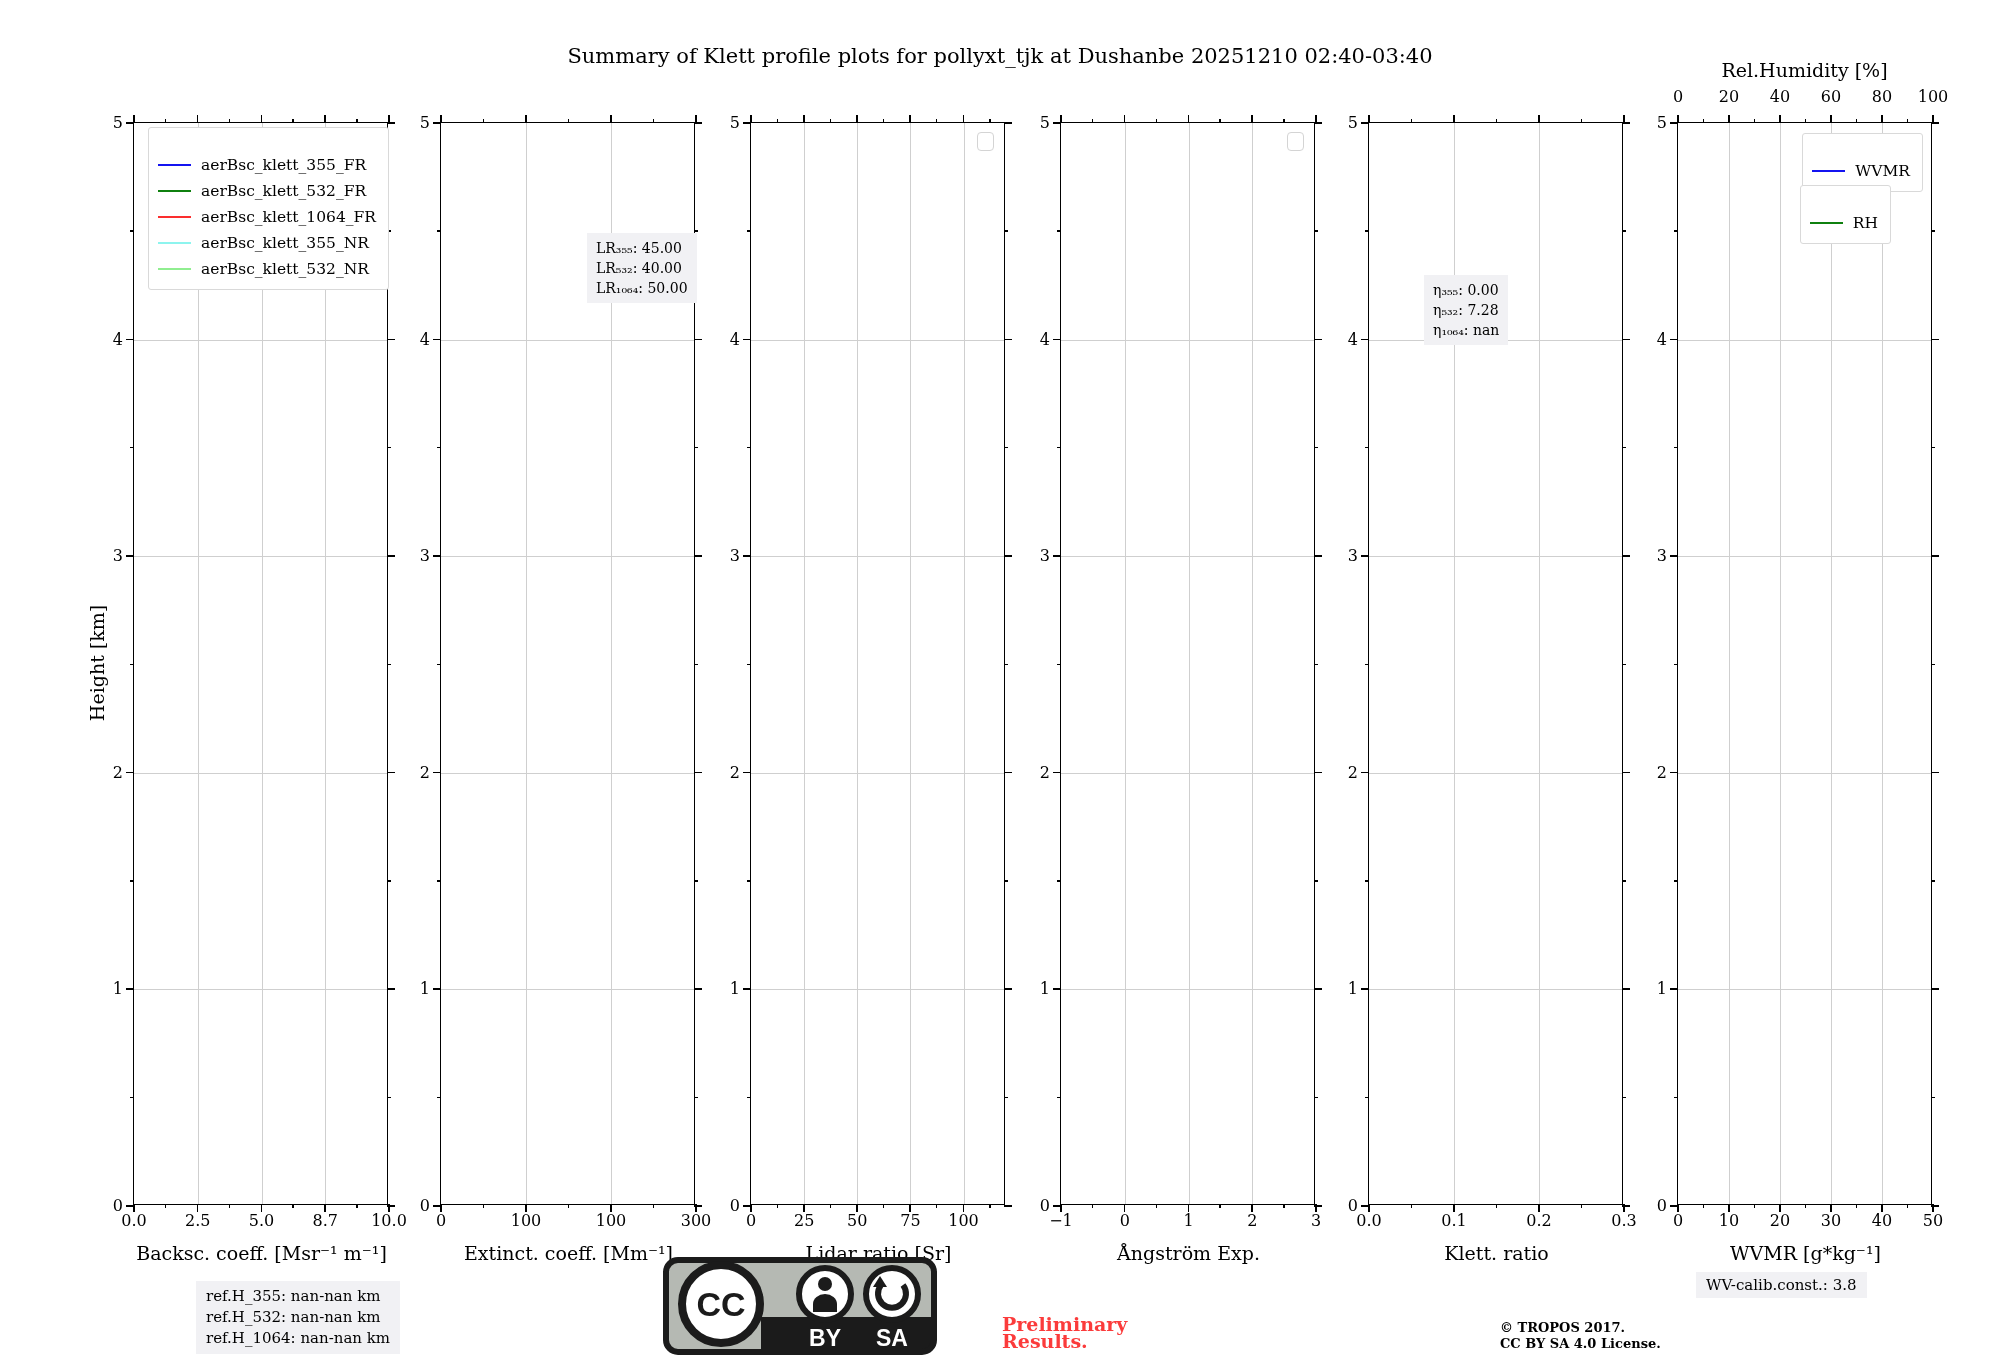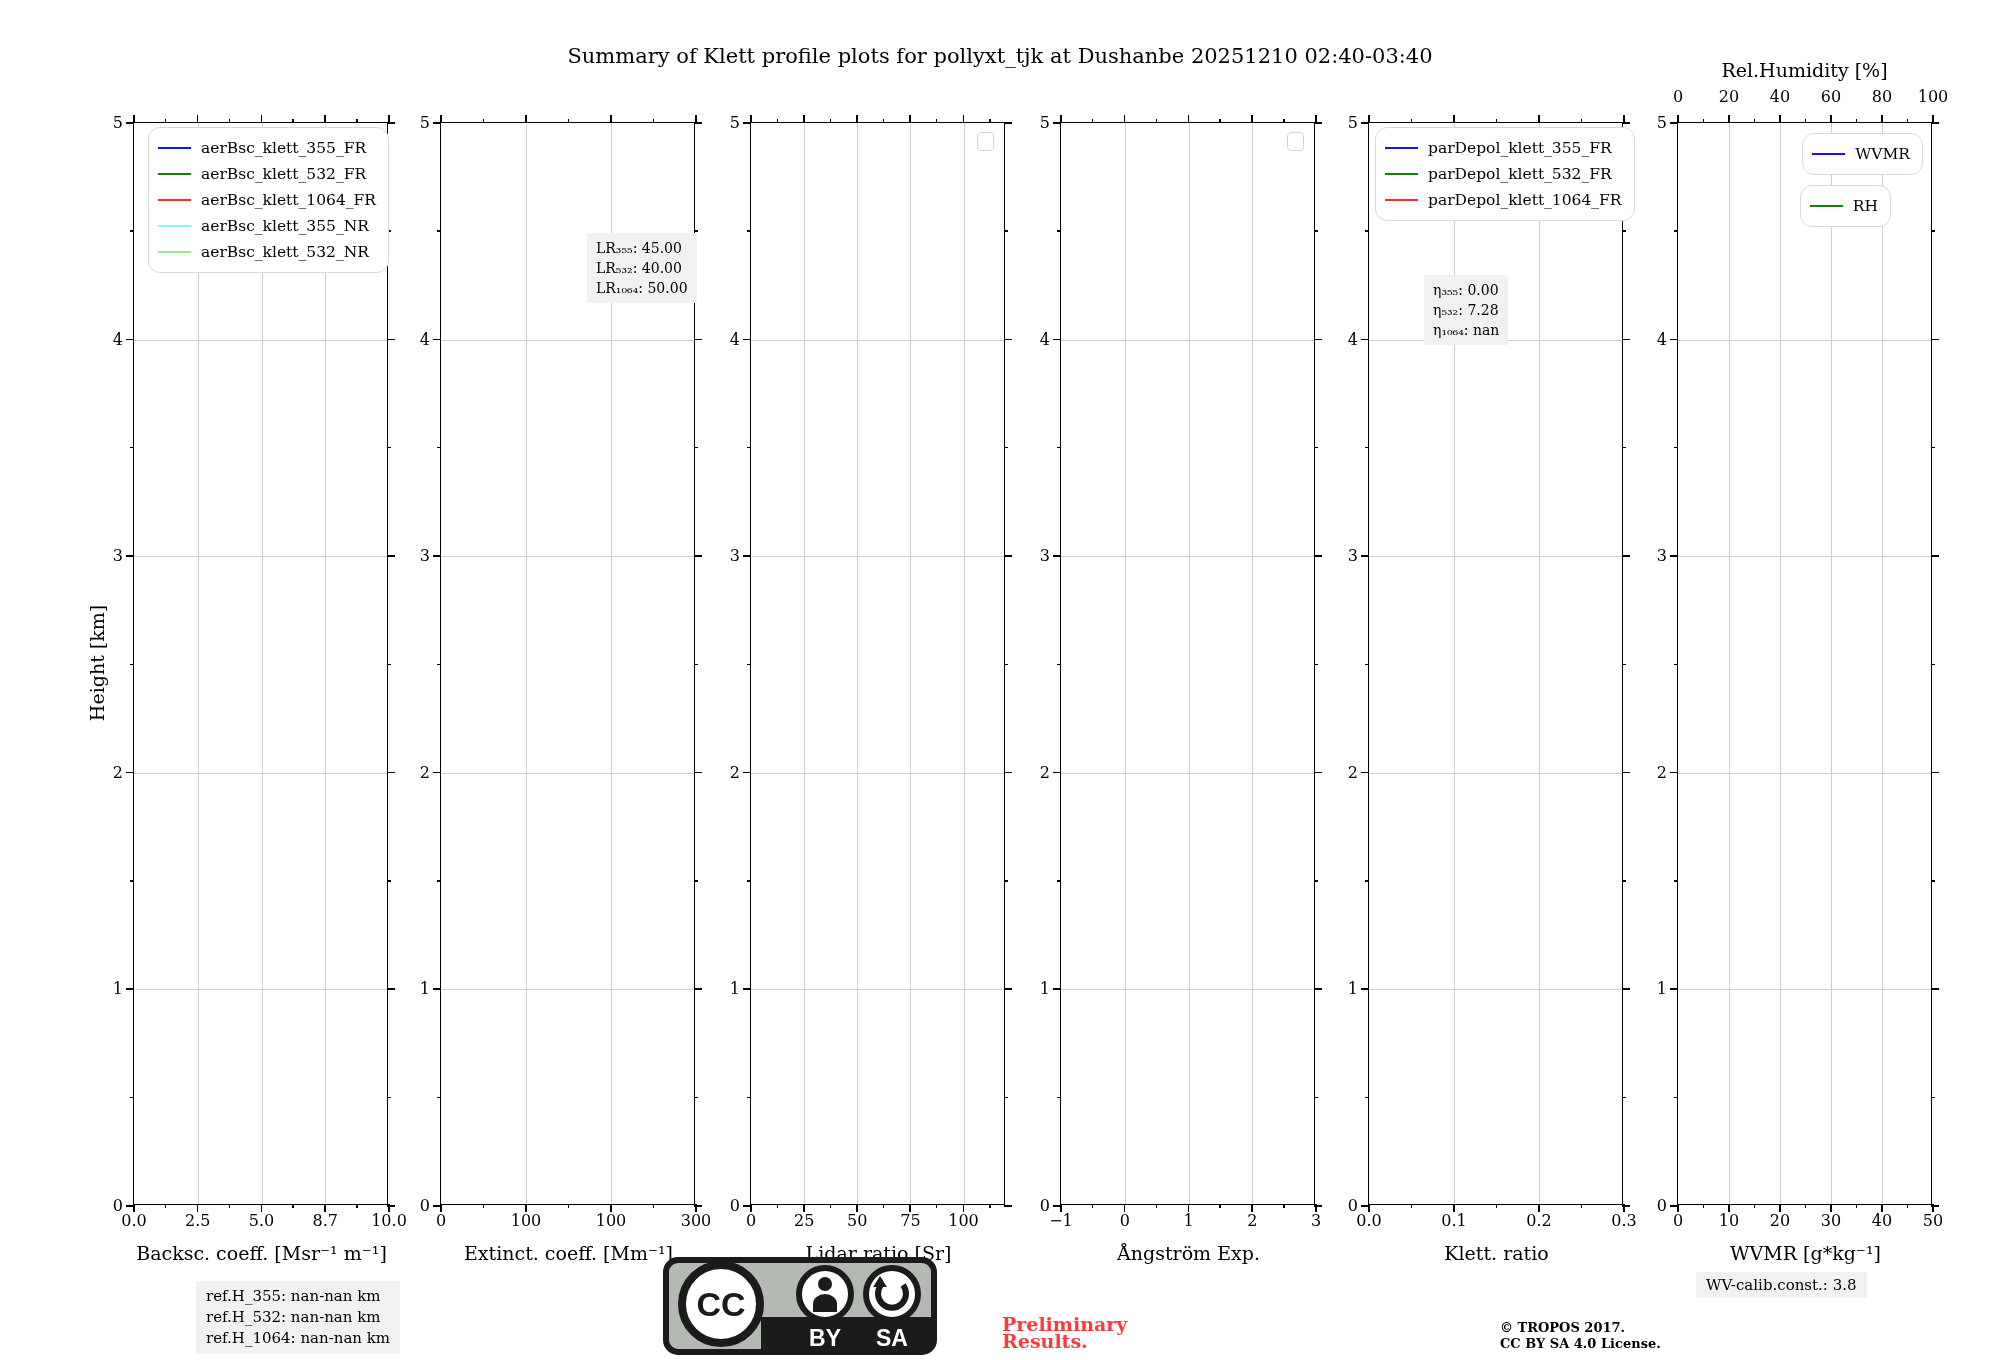--- a/index.html
+++ b/index.html
@@ -38,22 +38,22 @@
     font-size:16px;white-space:nowrap;
   }
   .xlabel{
     position:absolute;transform:translateX(-50%);font-size:19px;white-space:nowrap;
   }
   .toplabel{
     position:absolute;top:-64px;left:50%;transform:translateX(-50%);
     font-size:19px;white-space:nowrap;
   }
   .legend{
-    position:absolute;background:#fff;border:1px solid #d9d9d9;border-radius:12px;
-    padding:7px 12px 7px 9px;z-index:5;
+    position:absolute;background:#fff;border:1px solid #d9d9d9;border-radius:3px;
+    padding:24px 12px 7px 9px;z-index:5;
   }
   .legend-entry{display:flex;align-items:center;height:26px;}
   .legend-swatch{display:inline-block;width:33px;height:0;border-top:2px solid #000;margin-right:10px;flex:0 0 33px;}
   .legend-label{font-size:15.5px;white-space:nowrap;}
   .empty-legend{
     position:absolute;width:15px;height:17px;border:1px solid #d4d4d4;border-radius:4px;
     background:#fff;z-index:5;
   }
   .anno{
     position:absolute;background:#f1f1f4;padding:5px 9px;font-size:14px;line-height:20px;
@@ -402,34 +402,20 @@
       <div class="tkxb" style="left: 255px; height: 8px;"></div>
       <div class="tkxt" style="left: 255px; height: 8px;"></div>
       <div class="xticklabel" style="left: 255px;">0.3</div>
       <div class="tkxb" style="left: 42.5px; height: 4px;"></div>
       <div class="tkxt" style="left: 42.5px; height: 4px;"></div>
       <div class="tkxb" style="left: 127.5px; height: 4px;"></div>
       <div class="tkxt" style="left: 127.5px; height: 4px;"></div>
       <div class="tkxb" style="left: 212.5px; height: 4px;"></div>
       <div class="tkxt" style="left: 212.5px; height: 4px;"></div>
       <div class="xlabel" style="left: 127.5px; top: 1119px;">Klett. ratio</div>
-      <div class="legend" style="left: 6px; top: 4px;">
-        <div class="legend-entry">
-          <div class="legend-swatch" style="border-top-color: rgb(20, 20, 240);"></div>
-          <div class="legend-label">parDepol_klett_355_FR</div>
-        </div>
-        <div class="legend-entry">
-          <div class="legend-swatch" style="border-top-color: rgb(15, 128, 15);"></div>
-          <div class="legend-label">parDepol_klett_532_FR</div>
-        </div>
-        <div class="legend-entry">
-          <div class="legend-swatch" style="border-top-color: rgb(251, 46, 46);"></div>
-          <div class="legend-label">parDepol_klett_1064_FR</div>
-        </div>
-      </div>
       <div class="anno" style="left: 55px; top: 152px;">
         <div>η₃₅₅: 0.00</div>
         <div>η₅₃₂: 7.28</div>
         <div>η₁₀₆₄: nan</div>
       </div>
     </div>
     <div class="plot-area" style="left: 1677px; top: 122px; width: 255px; height: 1083px;">
       <div class="tkyl" style="top: 1083px; width: 8px;"></div>
       <div class="tkyr" style="top: 1083px; width: 8px;"></div>
       <div class="yticklabel" style="top: 1083px;">0</div>

